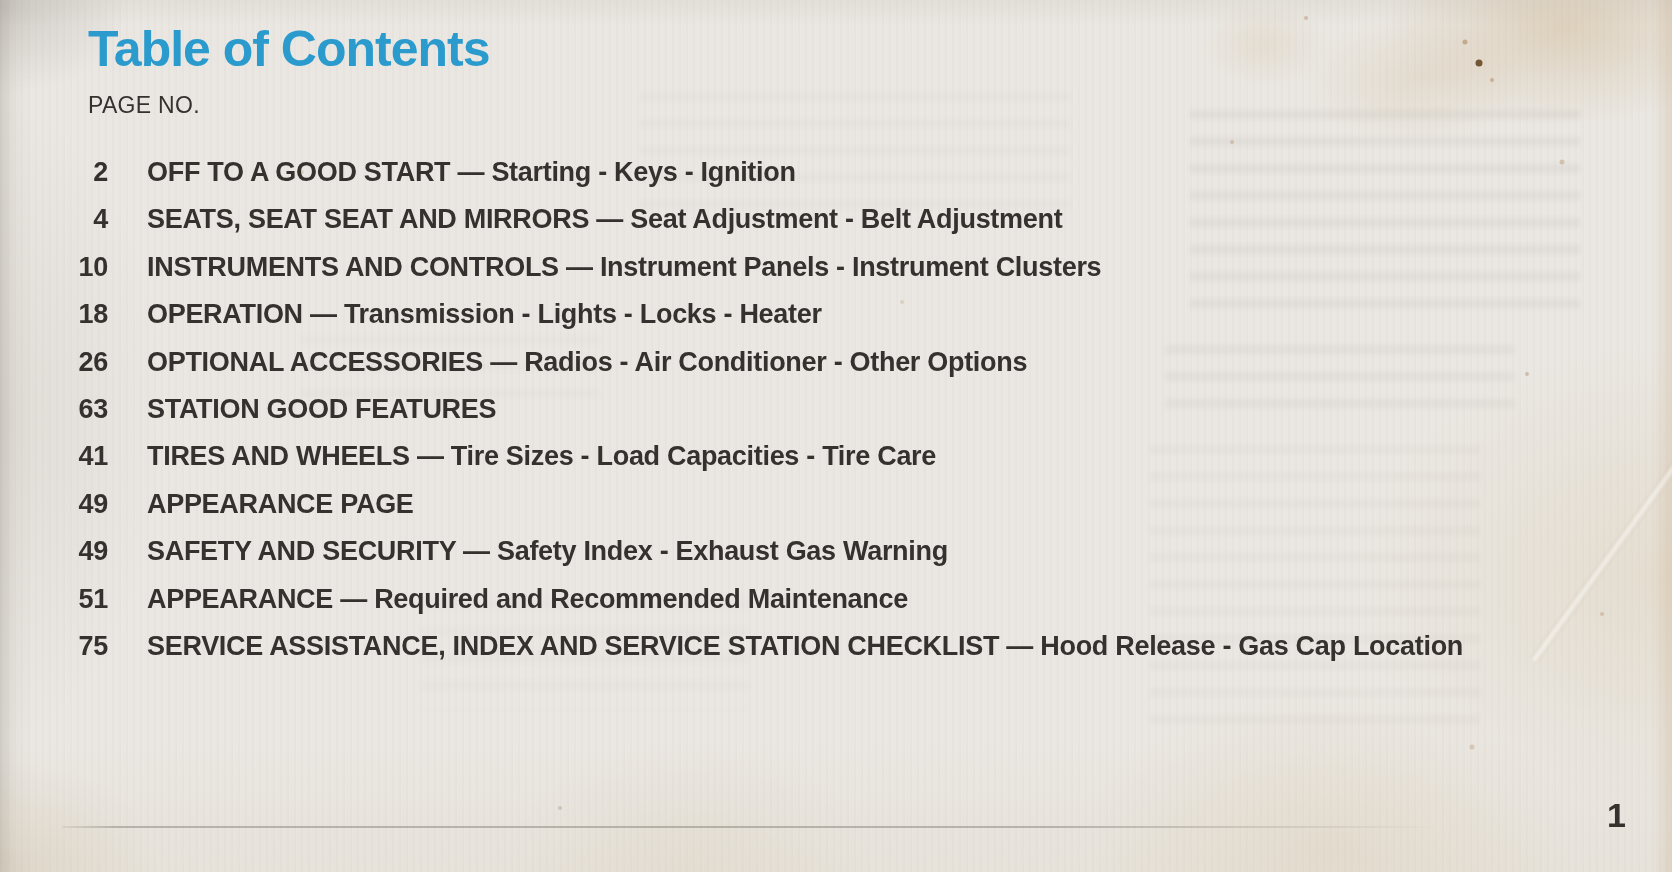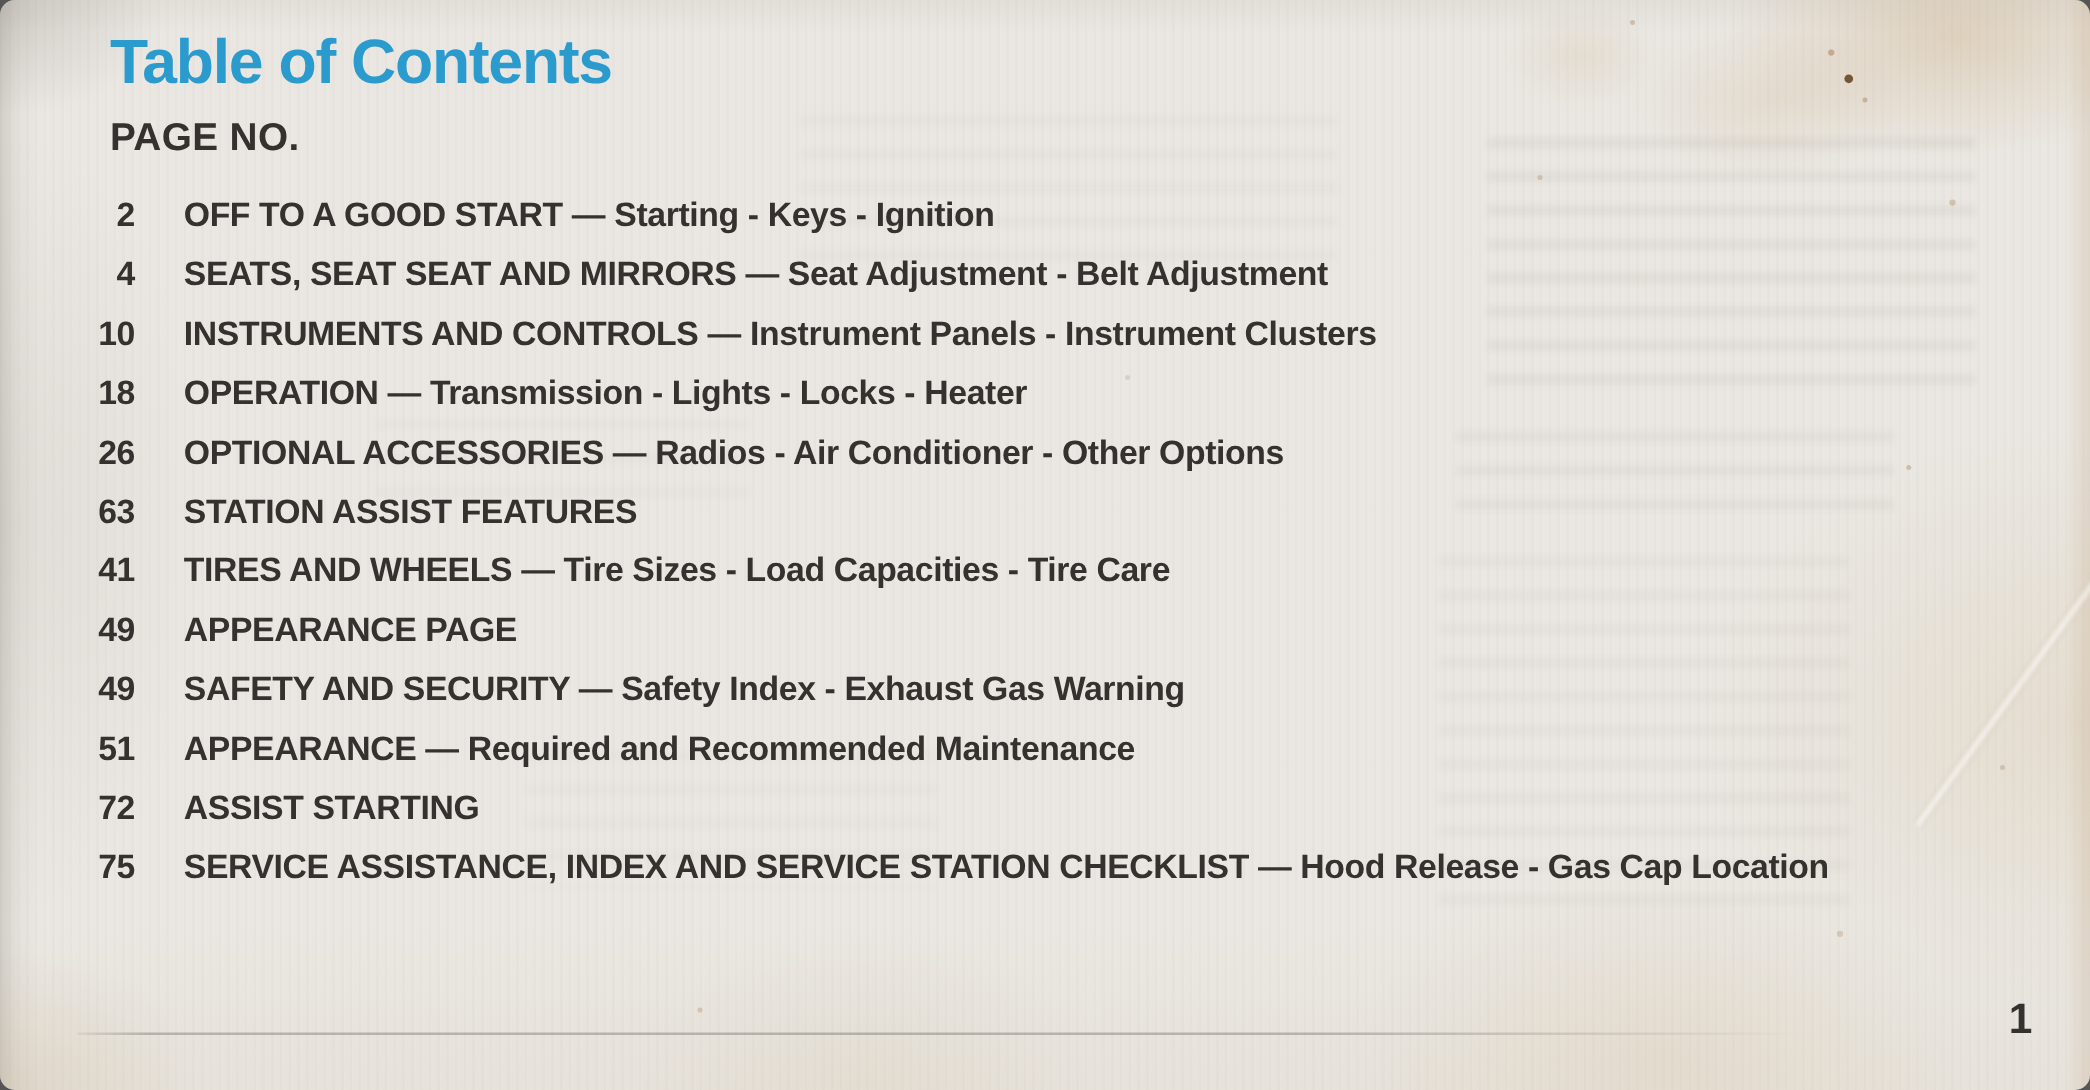--- a/index.html
+++ b/index.html
@@ -73,21 +73,21 @@
   .ghost.g4{left:640px; top:92px; width:430px;height:130px;opacity:.20;}
   .ghost.g5{left:300px; top:335px;width:300px;height:75px; opacity:.16;}
   .ghost.g6{left:420px; top:600px;width:330px;height:110px;opacity:.14;}
 
   .title{
     position:absolute;left:88px;top:22px;margin:0;
     font-size:50px;font-weight:700;letter-spacing:-1px;line-height:1.1;
   }
   .pageno-label{
     position:absolute;left:88px;top:92px;
-    font-size:31px;font-weight:700;letter-spacing:.3px;
+    font-size:23px;font-weight:400;letter-spacing:.3px;
   }
   .toc{
     position:absolute;left:60px;top:135px;width:1580px;margin-top:14px;
   }
   .toc-row{
     height:47.4px;line-height:47.4px;white-space:nowrap;
     font-size:27px;font-weight:700;letter-spacing:-0.3px;
   }
   .toc-row .num{
     display:inline-block;width:48px;text-align:right;margin-right:39px;
@@ -99,45 +99,44 @@
       rgba(125,120,112,0.45) 72%, rgba(125,120,112,0.0) 100%);
   }
   .folio{
     position:absolute;right:46px;top:796px;
     font-size:34px;font-weight:700;
   }
 </style>
 </head>
 <body>
 
-<div class="page" style="background: rgb(234, 231, 226); color: rgb(53, 49, 46); border-radius: 12px;">
+<div class="page" style="background: rgb(234, 231, 226); color: rgb(53, 49, 46);">
   <div class="tex-stripes"></div>
   <div class="tex-shade"></div>
   <div class="ghost g1"></div>
   <div class="ghost g2"></div>
   <div class="ghost g3"></div>
   <div class="ghost g4"></div>
   <div class="ghost g5"></div>
   <div class="ghost g6"></div>
   <div class="crease"></div>
   <div class="freckles"></div>
 
   <h1 class="title" style="color: rgb(43, 155, 206);">Table of Contents</h1>
   <div class="pageno-label">PAGE NO.</div>
 
   <div class="toc" id="toc-list">
       <div class="toc-row"><span class="num">2</span><span>OFF TO A GOOD START</span><span> — </span><span>Starting - Keys - Ignition</span></div>
       <div class="toc-row"><span class="num">4</span><span>SEATS, SEAT SEAT AND MIRRORS</span><span> — </span><span>Seat Adjustment - Belt Adjustment</span></div>
       <div class="toc-row"><span class="num">10</span><span>INSTRUMENTS AND CONTROLS</span><span> — </span><span>Instrument Panels - Instrument Clusters</span></div>
       <div class="toc-row"><span class="num">18</span><span>OPERATION</span><span> — </span><span>Transmission - Lights - Locks - Heater</span></div>
       <div class="toc-row"><span class="num">26</span><span>OPTIONAL ACCESSORIES</span><span> — </span><span>Radios - Air Conditioner - Other Options</span></div>
-      <div class="toc-row"><span class="num">63</span><span>STATION ASSIST FEATURES</span></div>
+      <div class="toc-row"><span class="num">63</span><span>STATION GOOD FEATURES</span></div>
       <div class="toc-row"><span class="num">41</span><span>TIRES AND WHEELS</span><span> — </span><span>Tire Sizes - Load Capacities - Tire Care</span></div>
       <div class="toc-row"><span class="num">49</span><span>APPEARANCE PAGE</span></div>
       <div class="toc-row"><span class="num">49</span><span>SAFETY AND SECURITY</span><span> — </span><span>Safety Index - Exhaust Gas Warning</span></div>
       <div class="toc-row"><span class="num">51</span><span>APPEARANCE</span><span> — </span><span>Required and Recommended Maintenance</span></div>
-      <div class="toc-row"><span class="num">72</span><span>ASSIST STARTING</span></div>
       <div class="toc-row"><span class="num">75</span><span>SERVICE ASSISTANCE, INDEX AND SERVICE STATION CHECKLIST</span><span> — </span><span>Hood Release - Gas Cap Location</span></div>
     </div>
 
   <div class="rule"></div>
   <div class="folio">1</div>
 </div>
 
 </body></html>

